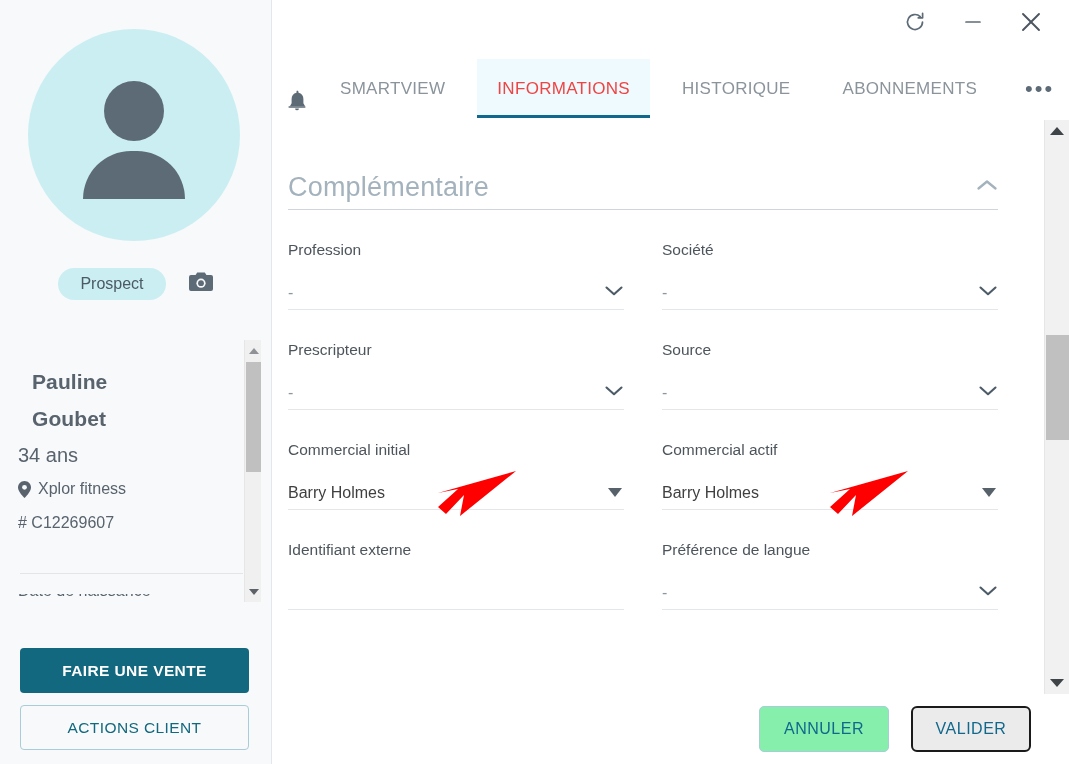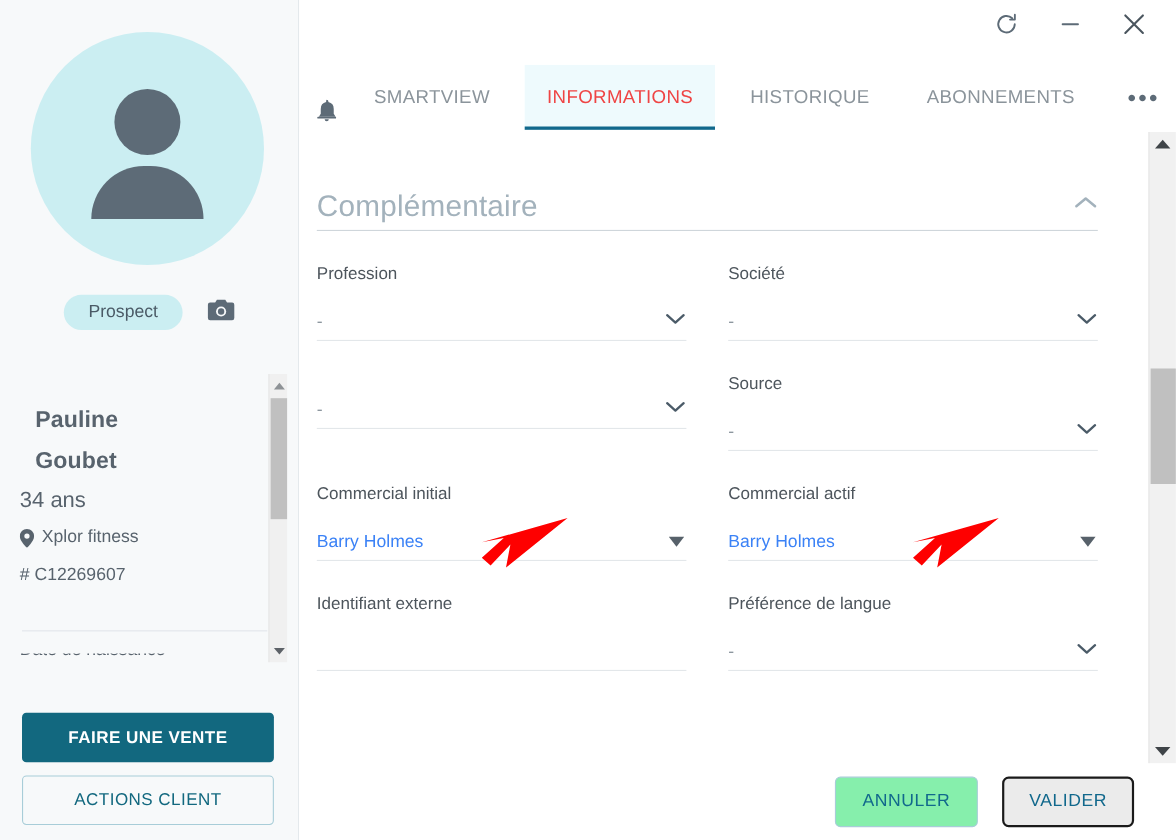--- a/index.html
+++ b/index.html
@@ -294,21 +294,21 @@
     margin-top: 10px;
     height: 40px;
     border-bottom: 1px solid #e3e7ea;
     display: flex;
     align-items: flex-end;
     justify-content: space-between;
     padding-bottom: 3px;
   }
   .field-value {
     font-size: 16px;
-    color: #3b82f6;
+    color: #404040;
     line-height: 22px;
     padding-bottom: 2px;
   }
   .field-value.dash {
     color: #8d979f;
     font-size: 16px;
   }
   .field-value.empty { color: transparent; }
   .chev-dn { margin-bottom: 5px; }
   .tri-select {
@@ -537,20 +537,21 @@
             <span class="field-value dash">-</span>
             <span class="chev-dn">
               <svg width="20" height="12" viewBox="0 0 20 12" fill="none" stroke="#4b5b68" stroke-width="2.1">
                 <path d="M2.5 2.5L10 9.2l7.5-6.7" stroke-linecap="round" stroke-linejoin="round"></path>
               </svg>
             </span>
           </div>
         </div>
 
         <div class="field">
+          <div class="field-label">Prescripteur</div>
           <div class="field-control">
             <span class="field-value dash">-</span>
             <span class="chev-dn">
               <svg width="20" height="12" viewBox="0 0 20 12" fill="none" stroke="#4b5b68" stroke-width="2.1">
                 <path d="M2.5 2.5L10 9.2l7.5-6.7" stroke-linecap="round" stroke-linejoin="round"></path>
               </svg>
             </span>
           </div>
         </div>
 

